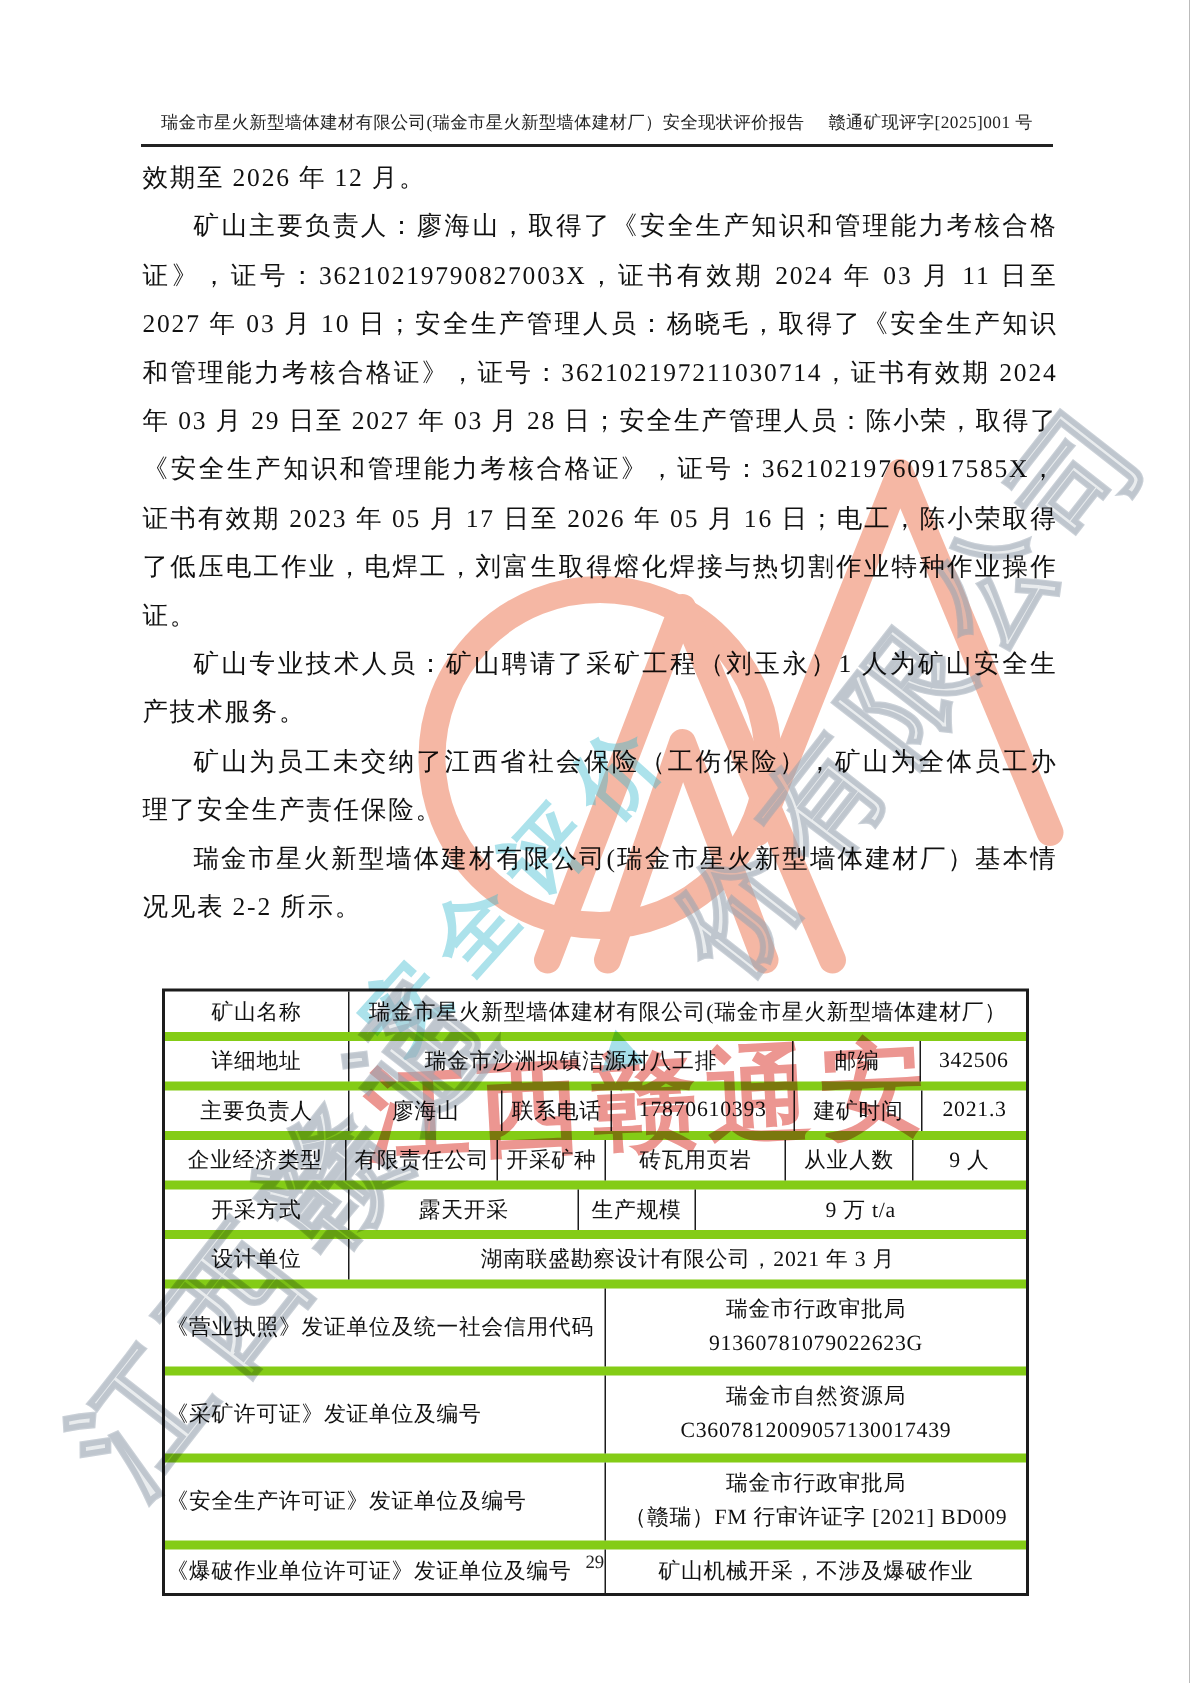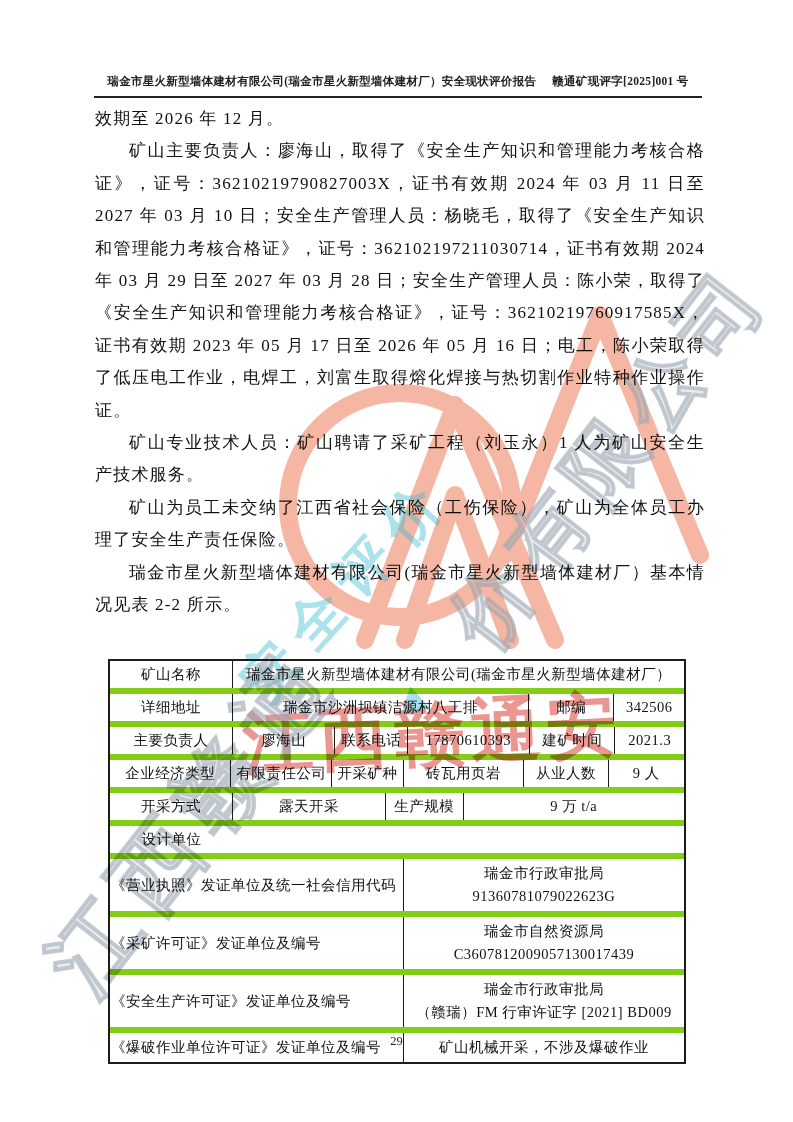--- a/index.html
+++ b/index.html
@@ -6,21 +6,21 @@
   .page{
     position:relative;width:793px;height:1122px;margin:0 auto;
     background:#ffffff;overflow:hidden;
     font-family:"Liberation Serif","DejaVu Serif",serif;color:#111;
   }
   
   .hdr{
     position:absolute;left:94px;top:74px;width:608px;
     font-size:11.5px;letter-spacing:.3px;color:#222;
     display:flex;justify-content:center;gap:16px;white-space:nowrap;
-    padding-bottom:7px;border-bottom:2px solid #222;font-weight:bold;
+    padding-bottom:7px;border-bottom:2px solid #222;
   }
   
   .bodytxt{
     position:absolute;left:95px;top:103px;width:610px;
     font-size:17px;line-height:32.4px;letter-spacing:1.2px;
     text-align:justify;
   }
   .bodytxt p{margin:0;text-indent:2em;}
   .bodytxt p.noindent{text-indent:0;}
   
@@ -132,20 +132,21 @@
       <div class="tc h27" style="width:78px">9 人</div>
     </div>
     <div class="trow">
       <div class="tc h27" style="width:123px">开采方式</div>
       <div class="tc h27" style="width:154px">露天开采</div>
       <div class="tc h27" style="width:78px">生产规模</div>
       <div class="tc h27" style="width:223px">9 万 t/a</div>
     </div>
     <div class="trow">
       <div class="tc h27" style="width:123px">设计单位</div>
+      <div class="tc h27" style="width:455px">湖南联盛勘察设计有限公司，2021 年 3 月</div>
     </div>
     <div class="trow">
       <div class="tc h52 left" style="width:295px">《营业执照》发证单位及统一社会信用代码</div>
       <div class="tc h52" style="width:283px">
         <div>瑞金市行政审批局</div>
         <div>91360781079022623G</div>
       </div>
     </div>
     <div class="trow">
       <div class="tc h52 left" style="width:295px">《采矿许可证》发证单位及编号</div>

